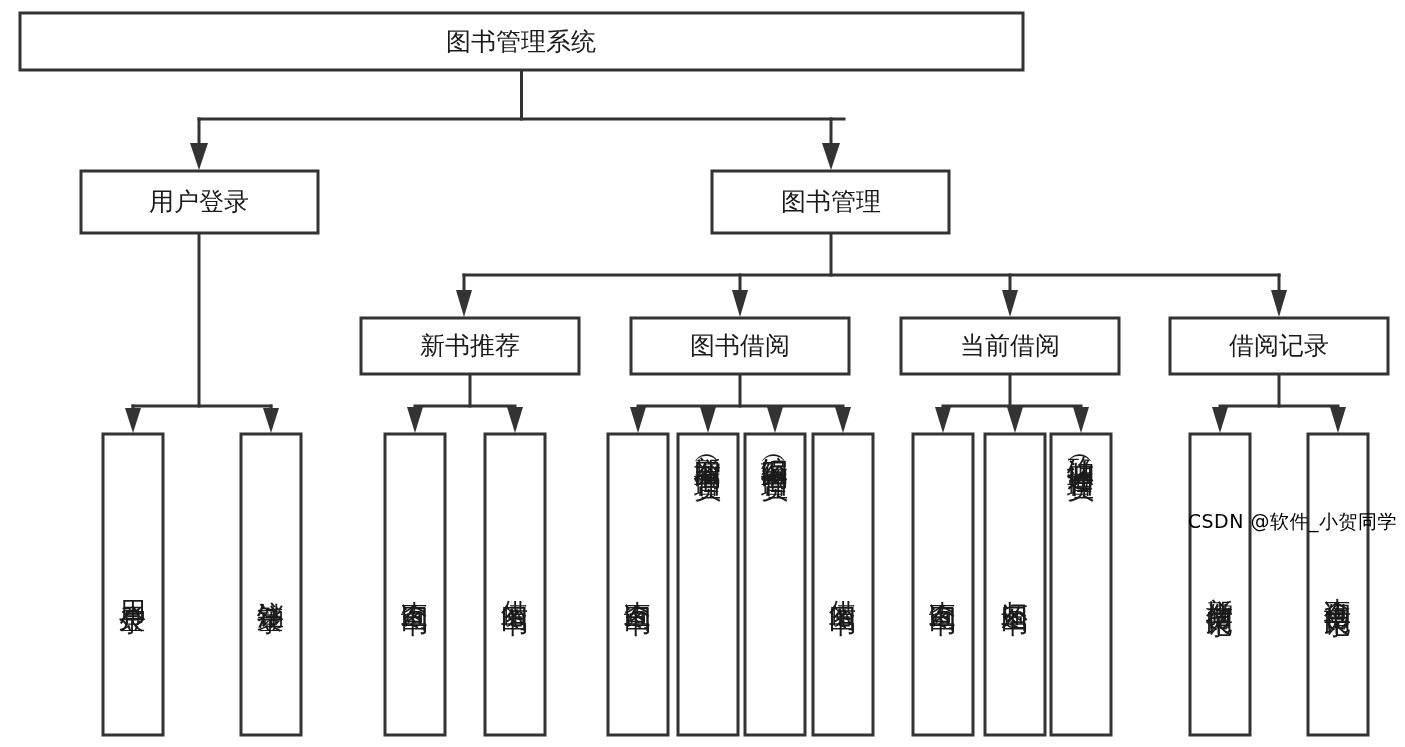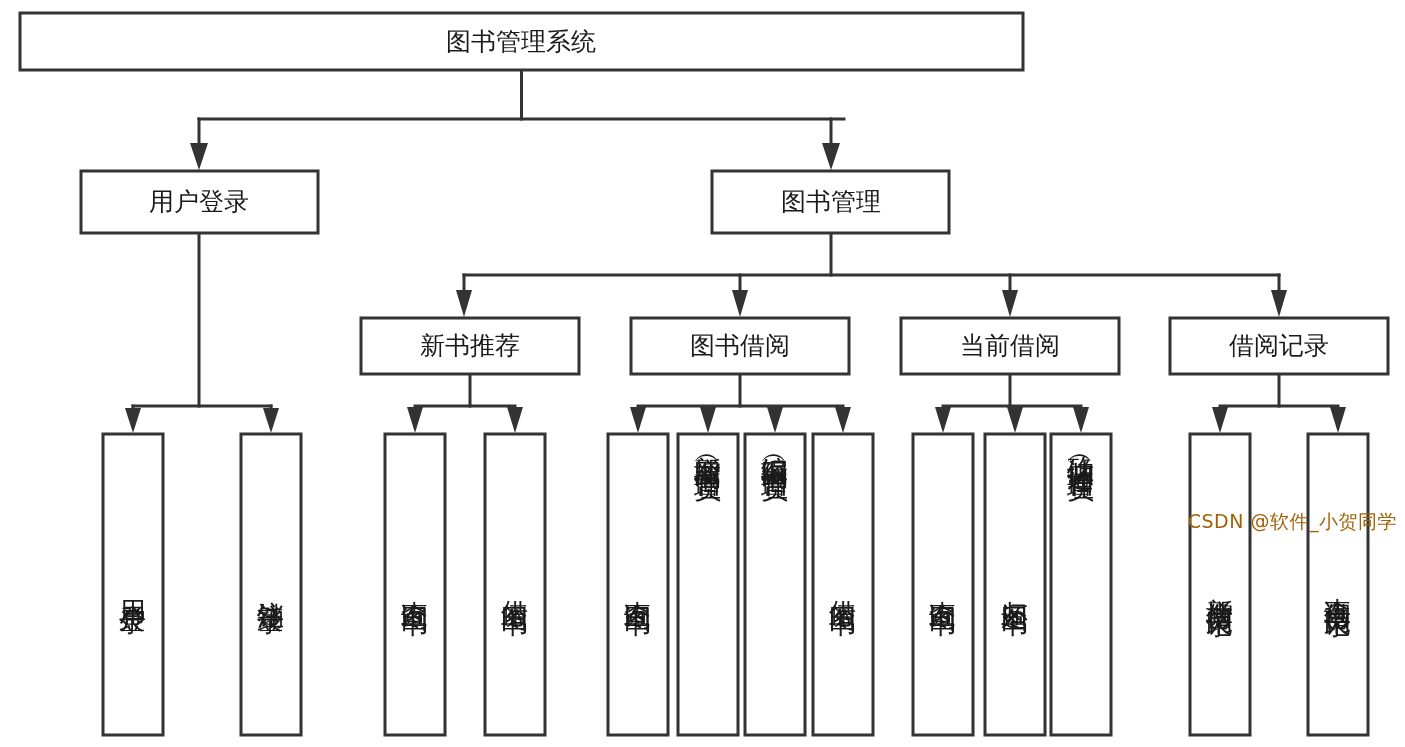--- a/index.html
+++ b/index.html
@@ -72,21 +72,21 @@
     color: #1a1a1a;
     white-space: nowrap;
     text-align: center;
   }
   .watermark {
     position: absolute;
     right: 8px;
     bottom: 6px;
     font-family: "DejaVu Sans", "Liberation Sans", sans-serif;
     font-size: 19px;
-    color: #a16207;
+    color: #000000;
     letter-spacing: 0.5px;
     white-space: nowrap;
     pointer-events: none;
     text-align: right;
   }
 </style>
 </head>
 <body>
 
 <div id="diagram-root">

